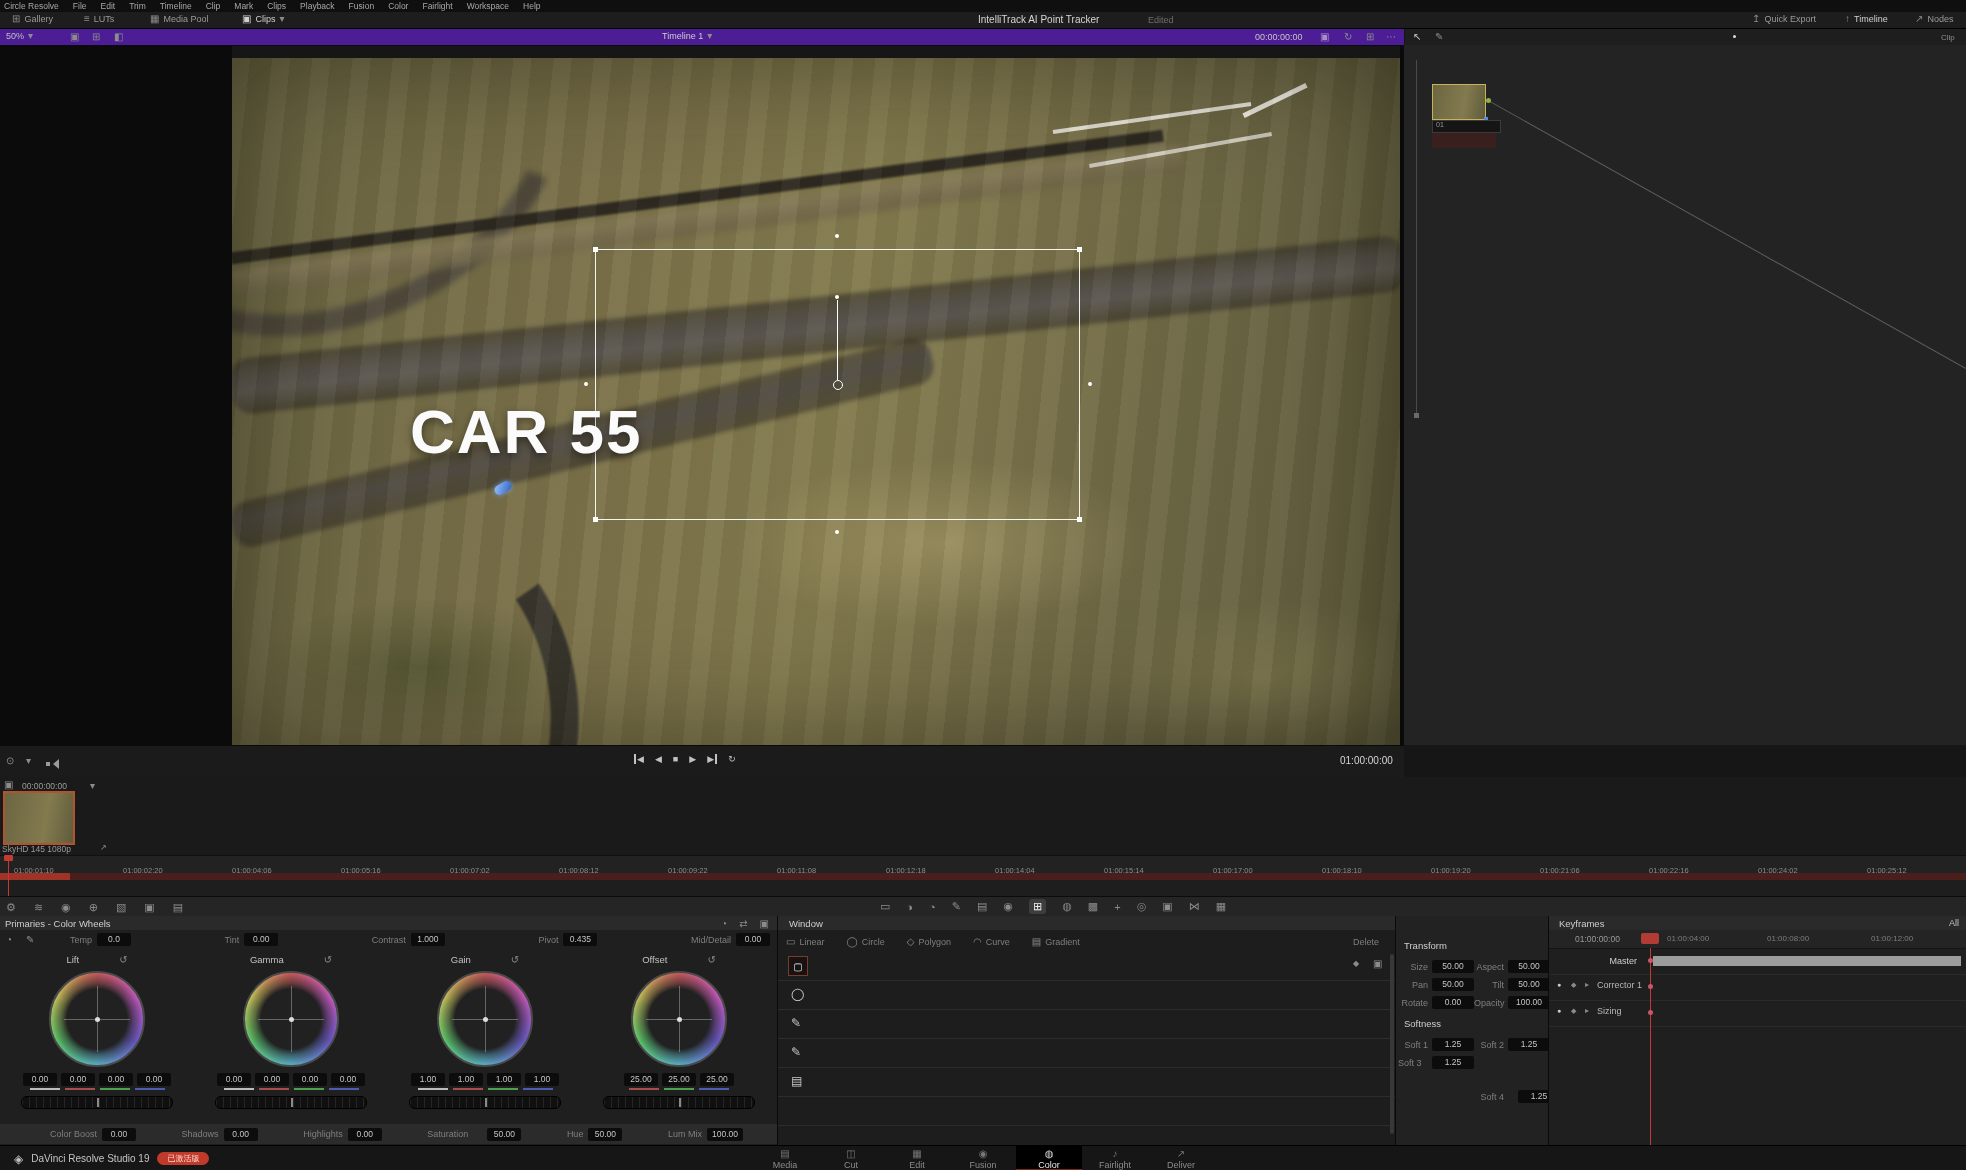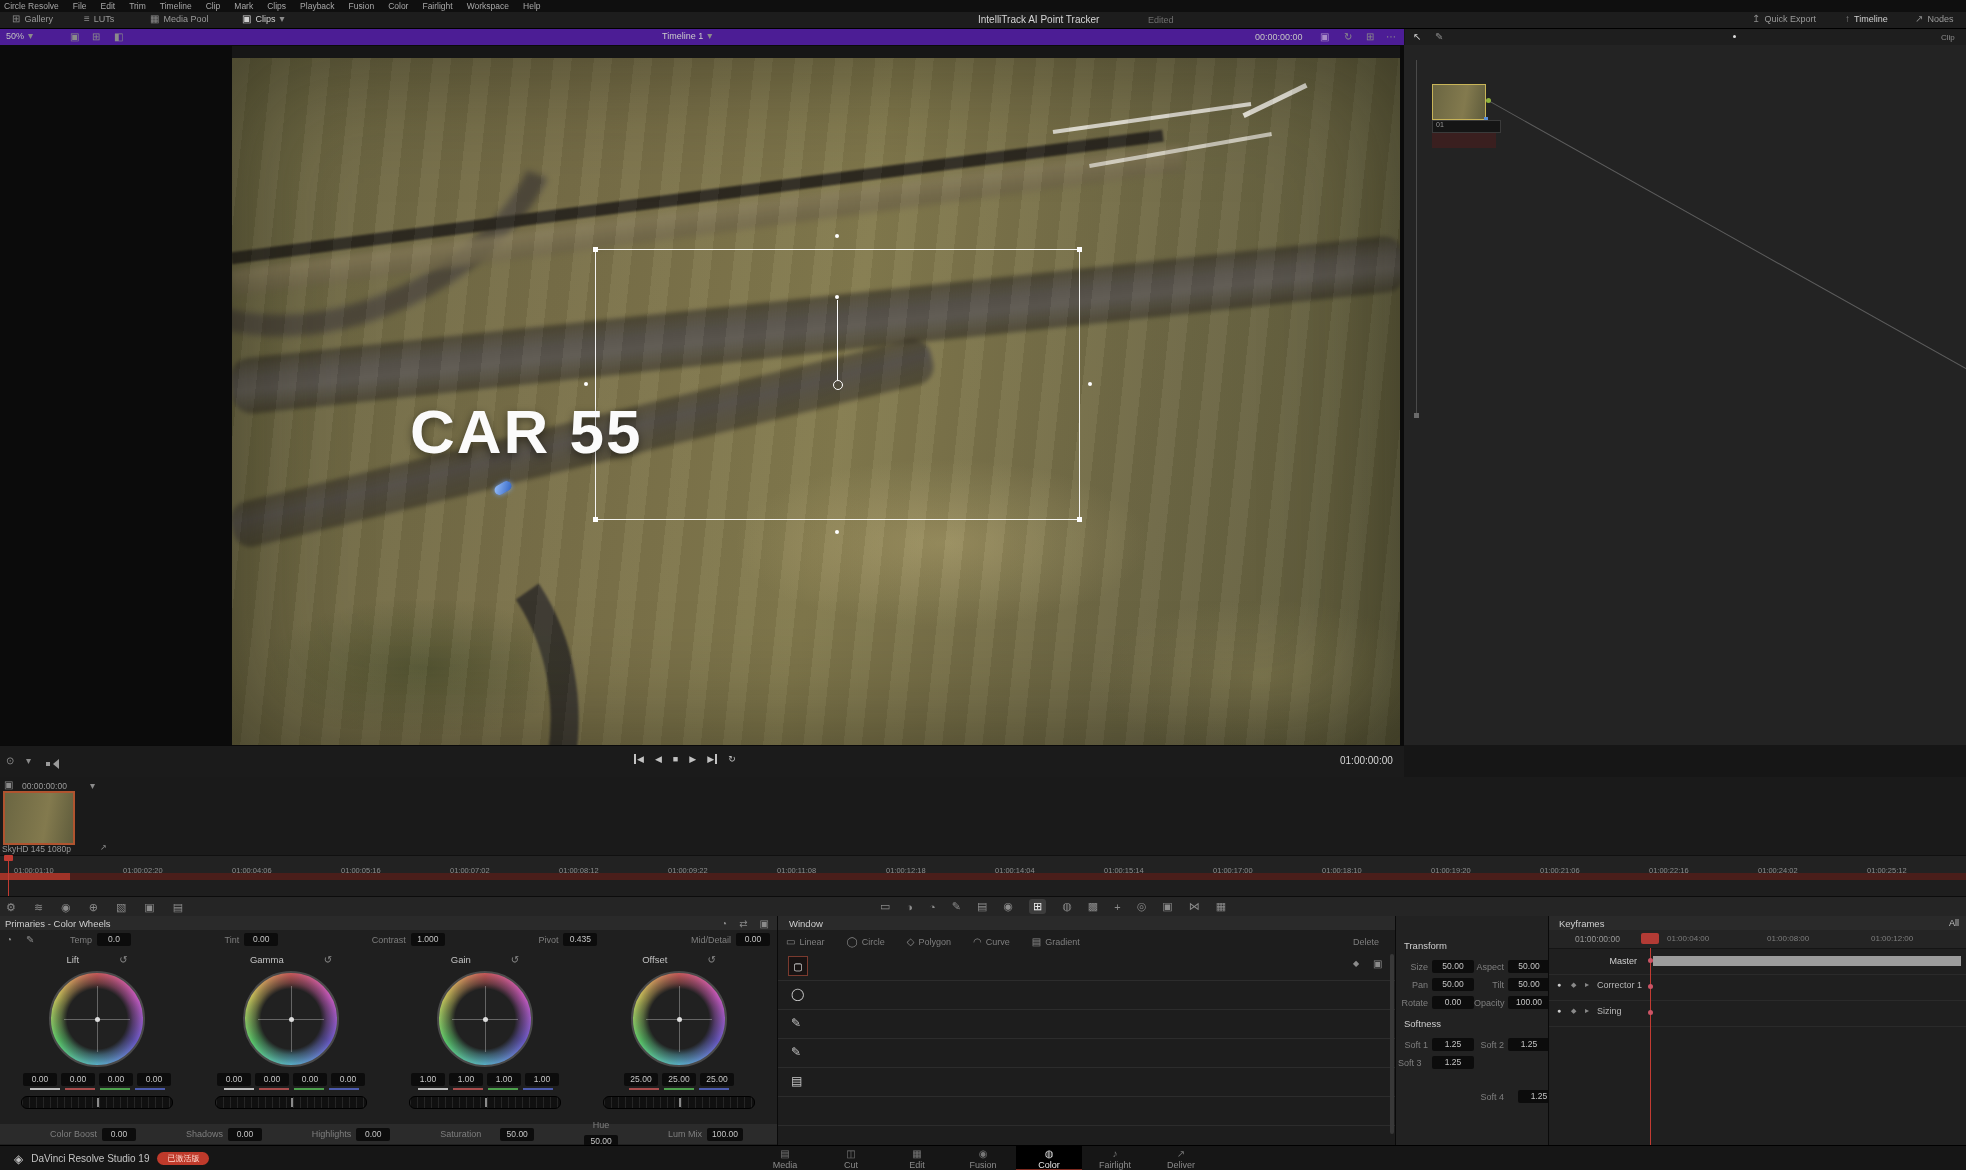--- a/index.html
+++ b/index.html
@@ -388,21 +388,21 @@
           <span class="pill">0.00</span>
         </span>
       <span class="row" style="gap:5px;">
           <span class="lbl">Highlights</span>
           <span class="pill">0.00</span>
         </span>
       <span class="row" style="gap:19px;">
           <span class="lbl">Saturation</span>
           <span class="pill">50.00</span>
         </span>
-      <span class="row" style="gap:5px;flex-direction:column;">
+      <span class="row" style="gap:5px;">
           <span class="lbl">Hue</span>
           <span class="pill">50.00</span>
         </span>
       <span class="row" style="gap:5px;">
           <span class="lbl">Lum Mix</span>
           <span class="pill">100.00</span>
         </span>
     </div>
   </div>
 

